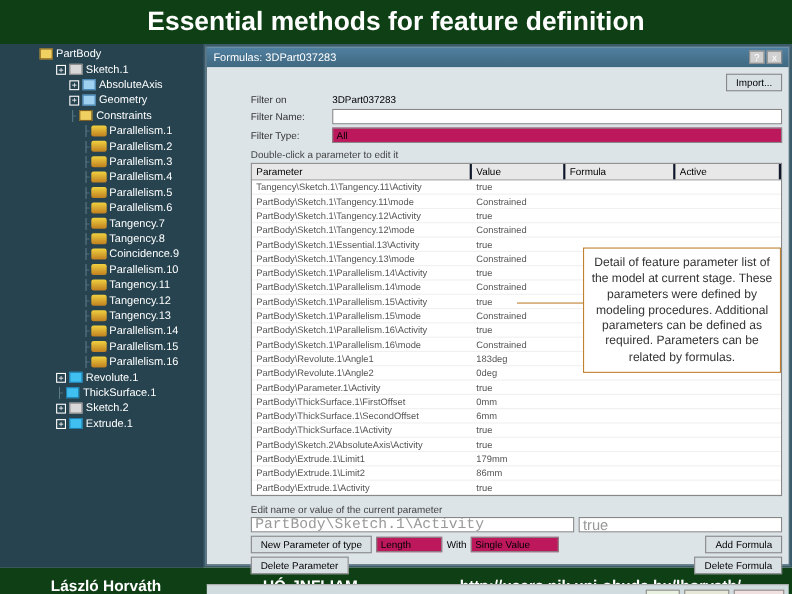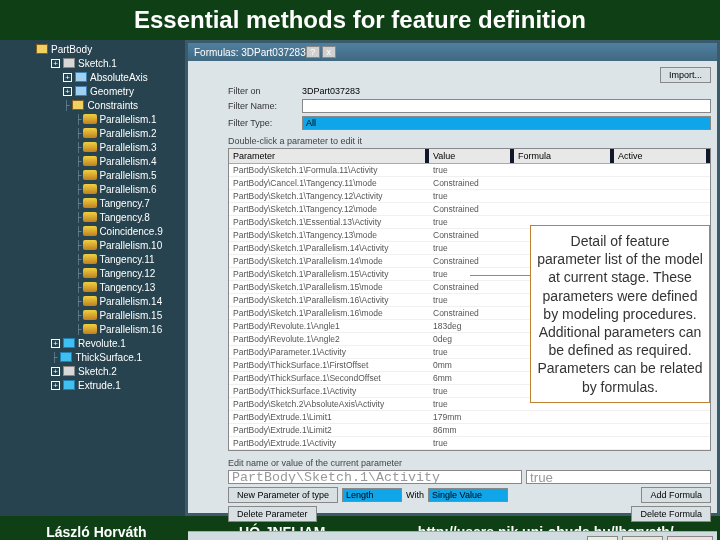--- a/index.html
+++ b/index.html
@@ -12,47 +12,47 @@
   .tree-icon { width: 14px; height: 12px; display: inline-flex; align-items: center; justify-content: center; margin-right: 2px; }
   .icon-box { width: 12px; height: 10px; background: #f0d060; border: 1px solid #806020; }
   .icon-sketch { width: 12px; height: 10px; background: #d8d8d8; border: 1px solid #888; }
   .icon-constraint { width: 12px; height: 10px; background: #a0d0f0; border: 1px solid #4080b0; }
   .icon-par { width: 14px; height: 10px; background: linear-gradient(#f0d040,#c08020); border-radius: 2px; }
   .icon-rev { width: 12px; height: 10px; background: #40c0f0; border: 1px solid #2080b0; }
   .plus { width: 9px; height: 9px; border: 1px solid #fff; color: #fff; font-size: 8px; line-height: 7px; text-align: center; margin-right: 2px; }
   .tree-line { color: #7090a0; margin-right: 2px; font-size: 9px; }
 
   .dialog { flex: 1; background: #dce4e8; border: 1px solid #3b5a6a; position: relative; margin: 2px; display: flex; flex-direction: column; font-size: 9px; }
-  .dlg-title { background: linear-gradient(#5080a0,#406880); color: #fff; padding: 3px 6px; display: flex; align-items: center; font-size: 10px; }
+  .dlg-title { background: linear-gradient(#5080a0,#406880); color: #fff; padding: 3px 6px; display: flex; justify-content: space-between; align-items: center; font-size: 10px; }
   .dlg-close { display: flex; gap: 2px; }
   .dlg-close span { width: 14px; height: 12px; background: #d0d0d0; border: 1px solid #888; font-size: 9px; text-align: center; line-height: 10px; }
   .dlg-body { padding: 6px; flex: 1; display: flex; flex-direction: column; margin-left: 34px; }
   .dlg-row { display: flex; align-items: center; margin-bottom: 3px; gap: 4px; }
   .dlg-label { width: 70px; color: #333; }
   .dlg-input { flex: 1; background: #fff; border: 1px solid #888; padding: 1px 3px; height: 14px; color: #999; }
-  .dlg-select { flex: 1; background: #0ea5e9; border: 1px solid #888; padding: 1px 3px; height: 14px; }
+  .dlg-select { flex: 1; background: #be185d; border: 1px solid #888; padding: 1px 3px; height: 14px; }
   .dlg-btn { background: #d8e0e4; border: 1px solid #888; padding: 1px 8px; height: 16px; font-size: 9px; }
   .dlg-hint { color: #444; margin: 3px 0 2px; }
   .param-table { flex: 1; background: #fff; border: 1px solid #888; overflow: hidden; position: relative; }
   .param-head { display: flex; background: #e8e8e8; border-bottom: 1px solid #aaa; }
-  .param-head > div { padding: 2px 4px; border-right: 4px solid #0f172a; }
+  .param-head > div { padding: 2px 4px; border-right: 2px solid #0f172a; }
   .col-p { width: 200px; }
   .col-v { width: 85px; }
   .col-f { width: 100px; }
   .col-a { flex: 1; }
   .param-rows { overflow: hidden; }
   .param-row { display: flex; border-bottom: 1px solid #f0f0f0; }
   .param-row > div { padding: 1px 4px; color: #555; font-size: 8.5px; white-space: nowrap; overflow: hidden; }
   .dlg-bottom { margin-top: 4px; }
   .dlg-footer { display: flex; justify-content: flex-end; gap: 4px; padding: 4px; background: #d0dce0; border-top: 1px solid #aaa; }
   .btn-ok { background: #e8f0e0; }
   .btn-apply { background: #e8e8d8; }
   .btn-cancel { background: #f0e0e0; }
 
-  .callout { position: absolute; right: 10px; top: 225px; width: 180px; background: #fff; border: 1px solid #c08030; padding: 6px; font-size: 14px; text-align: center; line-height: 1.3; color: #333; }
+  .callout { position: absolute; right: 10px; top: 225px; width: 180px; background: #fff; border: 1px solid #c08030; padding: 6px; font-size: 11px; text-align: center; line-height: 1.3; color: #333; }
   .callout-line { position: absolute; right: 190px; top: 275px; width: 60px; height: 1px; background: #c08030; }
 
   .footer-bar { background: #0f4015; color: #fff; font-weight: bold; font-size: 14px; padding: 8px 0; display: flex; justify-content: space-around; }
 </style>
 </head>
 <body>
 
 <div class="title-bar">Essential methods for feature definition</div>
 
 <div class="content">
@@ -288,27 +288,27 @@
       <div class="dlg-hint">Double-click a parameter to edit it</div>
       <div class="param-table">
         <div class="param-head">
           <div class="col-p">Parameter</div>
           <div class="col-v">Value</div>
           <div class="col-f">Formula</div>
           <div class="col-a">Active</div>
         </div>
         <div class="param-rows" id="param-rows">
             <div class="param-row">
-              <div class="col-p">PartBody\Sketch.1\Formula.11\Activity</div>
-              <div class="col-v">true</div>
-              <div class="col-f"></div>
-              <div class="col-a"></div>
-            </div>
-            <div class="param-row">
-              <div class="col-p">PartBody\Cancel.1\Tangency.11\mode</div>
+              <div class="col-p">Tangency\Sketch.1\Tangency.11\Activity</div>
+              <div class="col-v">true</div>
+              <div class="col-f"></div>
+              <div class="col-a"></div>
+            </div>
+            <div class="param-row">
+              <div class="col-p">PartBody\Sketch.1\Tangency.11\mode</div>
               <div class="col-v">Constrained</div>
               <div class="col-f"></div>
               <div class="col-a"></div>
             </div>
             <div class="param-row">
               <div class="col-p">PartBody\Sketch.1\Tangency.12\Activity</div>
               <div class="col-v">true</div>
               <div class="col-f"></div>
               <div class="col-a"></div>
             </div>

